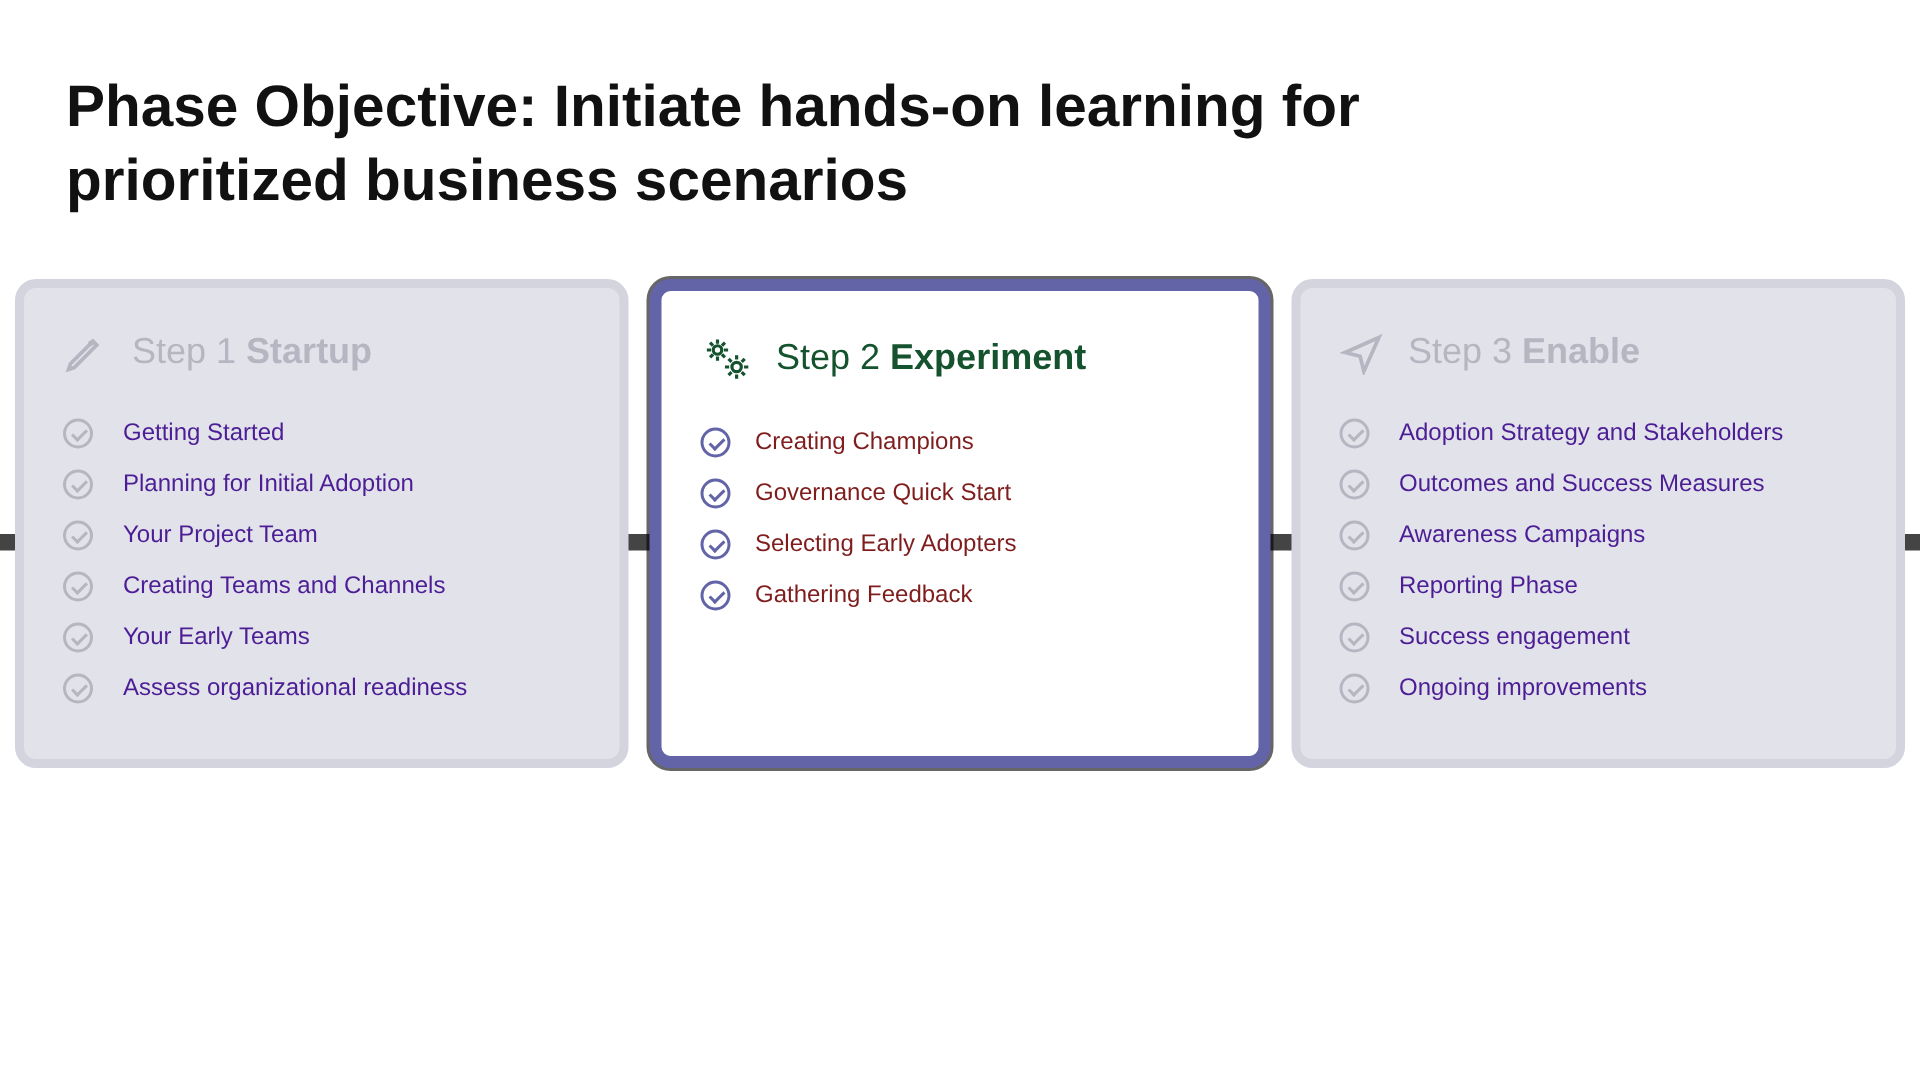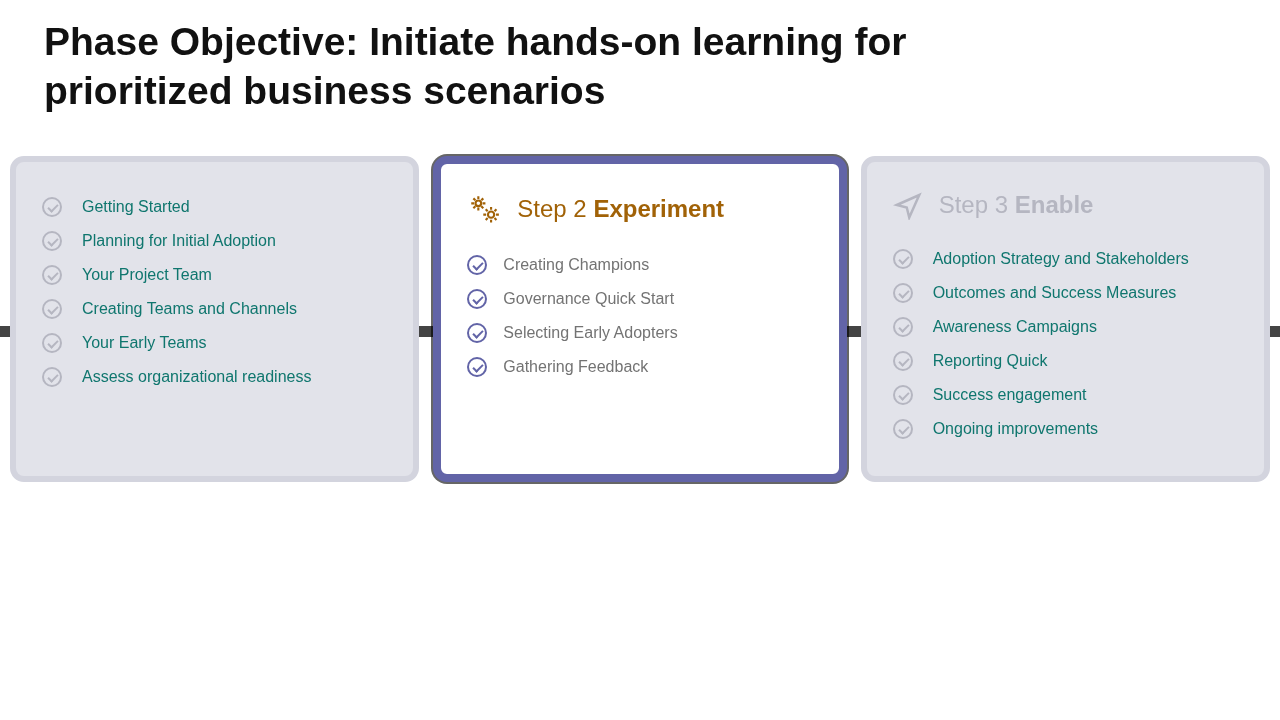--- a/index.html
+++ b/index.html
@@ -1,21 +1,21 @@
 <!DOCTYPE html>
 <html><head>
 <meta charset="utf-8">
 <style>
   * { box-sizing: border-box; margin: 0; padding: 0; }
   html, body { width: 1280px; height: 720px; font-family: "Segoe UI", Arial, sans-serif; background: #fff; }
   .title {
     font-size: 39px;
     font-weight: 600;
     color: #111;
-    padding: 18px 0 0 44px;
+    padding: 48px 0 0 44px;
     line-height: 1.25;
     max-width: 1000px;
   }
   .cards-row {
     position: relative;
     margin-top: 40px;
     height: 348px;
   }
   .bar {
     position: absolute;
@@ -50,36 +50,36 @@
     box-shadow: 0 0 0 2px rgba(0,0,0,0.6);
   }
   .card-head {
     display: flex;
     align-items: center;
     gap: 16px;
     font-size: 24px;
     margin-bottom: 22px;
   }
   .dim .card-head { color: #b5b6c1; }
-  .active .card-head { color: #a16207; }
+  .active .card-head { color: #14532d; }
   .card-head .step-prefix { font-weight: 400; }
   .card-head .step-name { font-weight: 700; }
   .icon svg { display: block; }
   .dim .icon svg { stroke: #b5b6c1; fill: #b5b6c1; }
   .active .icon svg { stroke: #6264a7; fill: #6264a7; }
   .items { list-style: none; }
   .items li {
     display: flex;
     align-items: center;
     gap: 16px;
     font-size: 16px;
     padding: 7px 0;
   }
-  .dim .items li { color: #0f766e; gap: 20px; }
-  .active .items li { color: #737373; }
+  .dim .items li { color: #4c1d95; gap: 20px; }
+  .active .items li { color: #7f1d1d; }
   .check {
     width: 20px; height: 20px;
     border: 2px solid currentColor;
     border-radius: 50%;
     position: relative;
     flex-shrink: 0;
   }
   .dim .check { border-color: #b5b6c1; color: #b5b6c1; }
   .active .check { border-color: #6264a7; color: #6264a7; }
   .check::after {
@@ -95,20 +95,32 @@
 </head>
 <body>
 
 <h1 class="title">Phase Objective: Initiate hands-on learning for prioritized business scenarios</h1>
 
 <div class="cards-row">
   <div class="bar"></div>
   <div class="cards">
 
     <div class="card dim">
+      <div class="card-head">
+        <span class="icon">
+          <svg width="30" height="30" viewBox="0 0 24 24" fill="none" stroke-width="2">
+            <path d="M3 21l3-1 12-12-2-2L4 18l-1 3z" stroke="currentColor" fill="none"></path>
+            <path d="M14 6l2 2" stroke="currentColor"></path>
+          </svg>
+        </span>
+        <span>
+          <span class="step-prefix">Step 1</span>
+          <span class="step-name">Startup</span>
+        </span>
+      </div>
       <ul class="items">
         <li>
             <span class="check"></span>
             <span>Getting Started</span>
           </li>
         <li>
             <span class="check"></span>
             <span>Planning for Initial Adoption</span>
           </li>
         <li>
@@ -185,21 +197,21 @@
         <li>
             <span class="check"></span>
             <span>Outcomes and Success Measures</span>
           </li>
         <li>
             <span class="check"></span>
             <span>Awareness Campaigns</span>
           </li>
         <li>
             <span class="check"></span>
-            <span>Reporting Quick</span>
+            <span>Reporting Phase</span>
           </li>
         <li>
             <span class="check"></span>
             <span>Success engagement</span>
           </li>
         <li>
             <span class="check"></span>
             <span>Ongoing improvements</span>
           </li>
       </ul>

